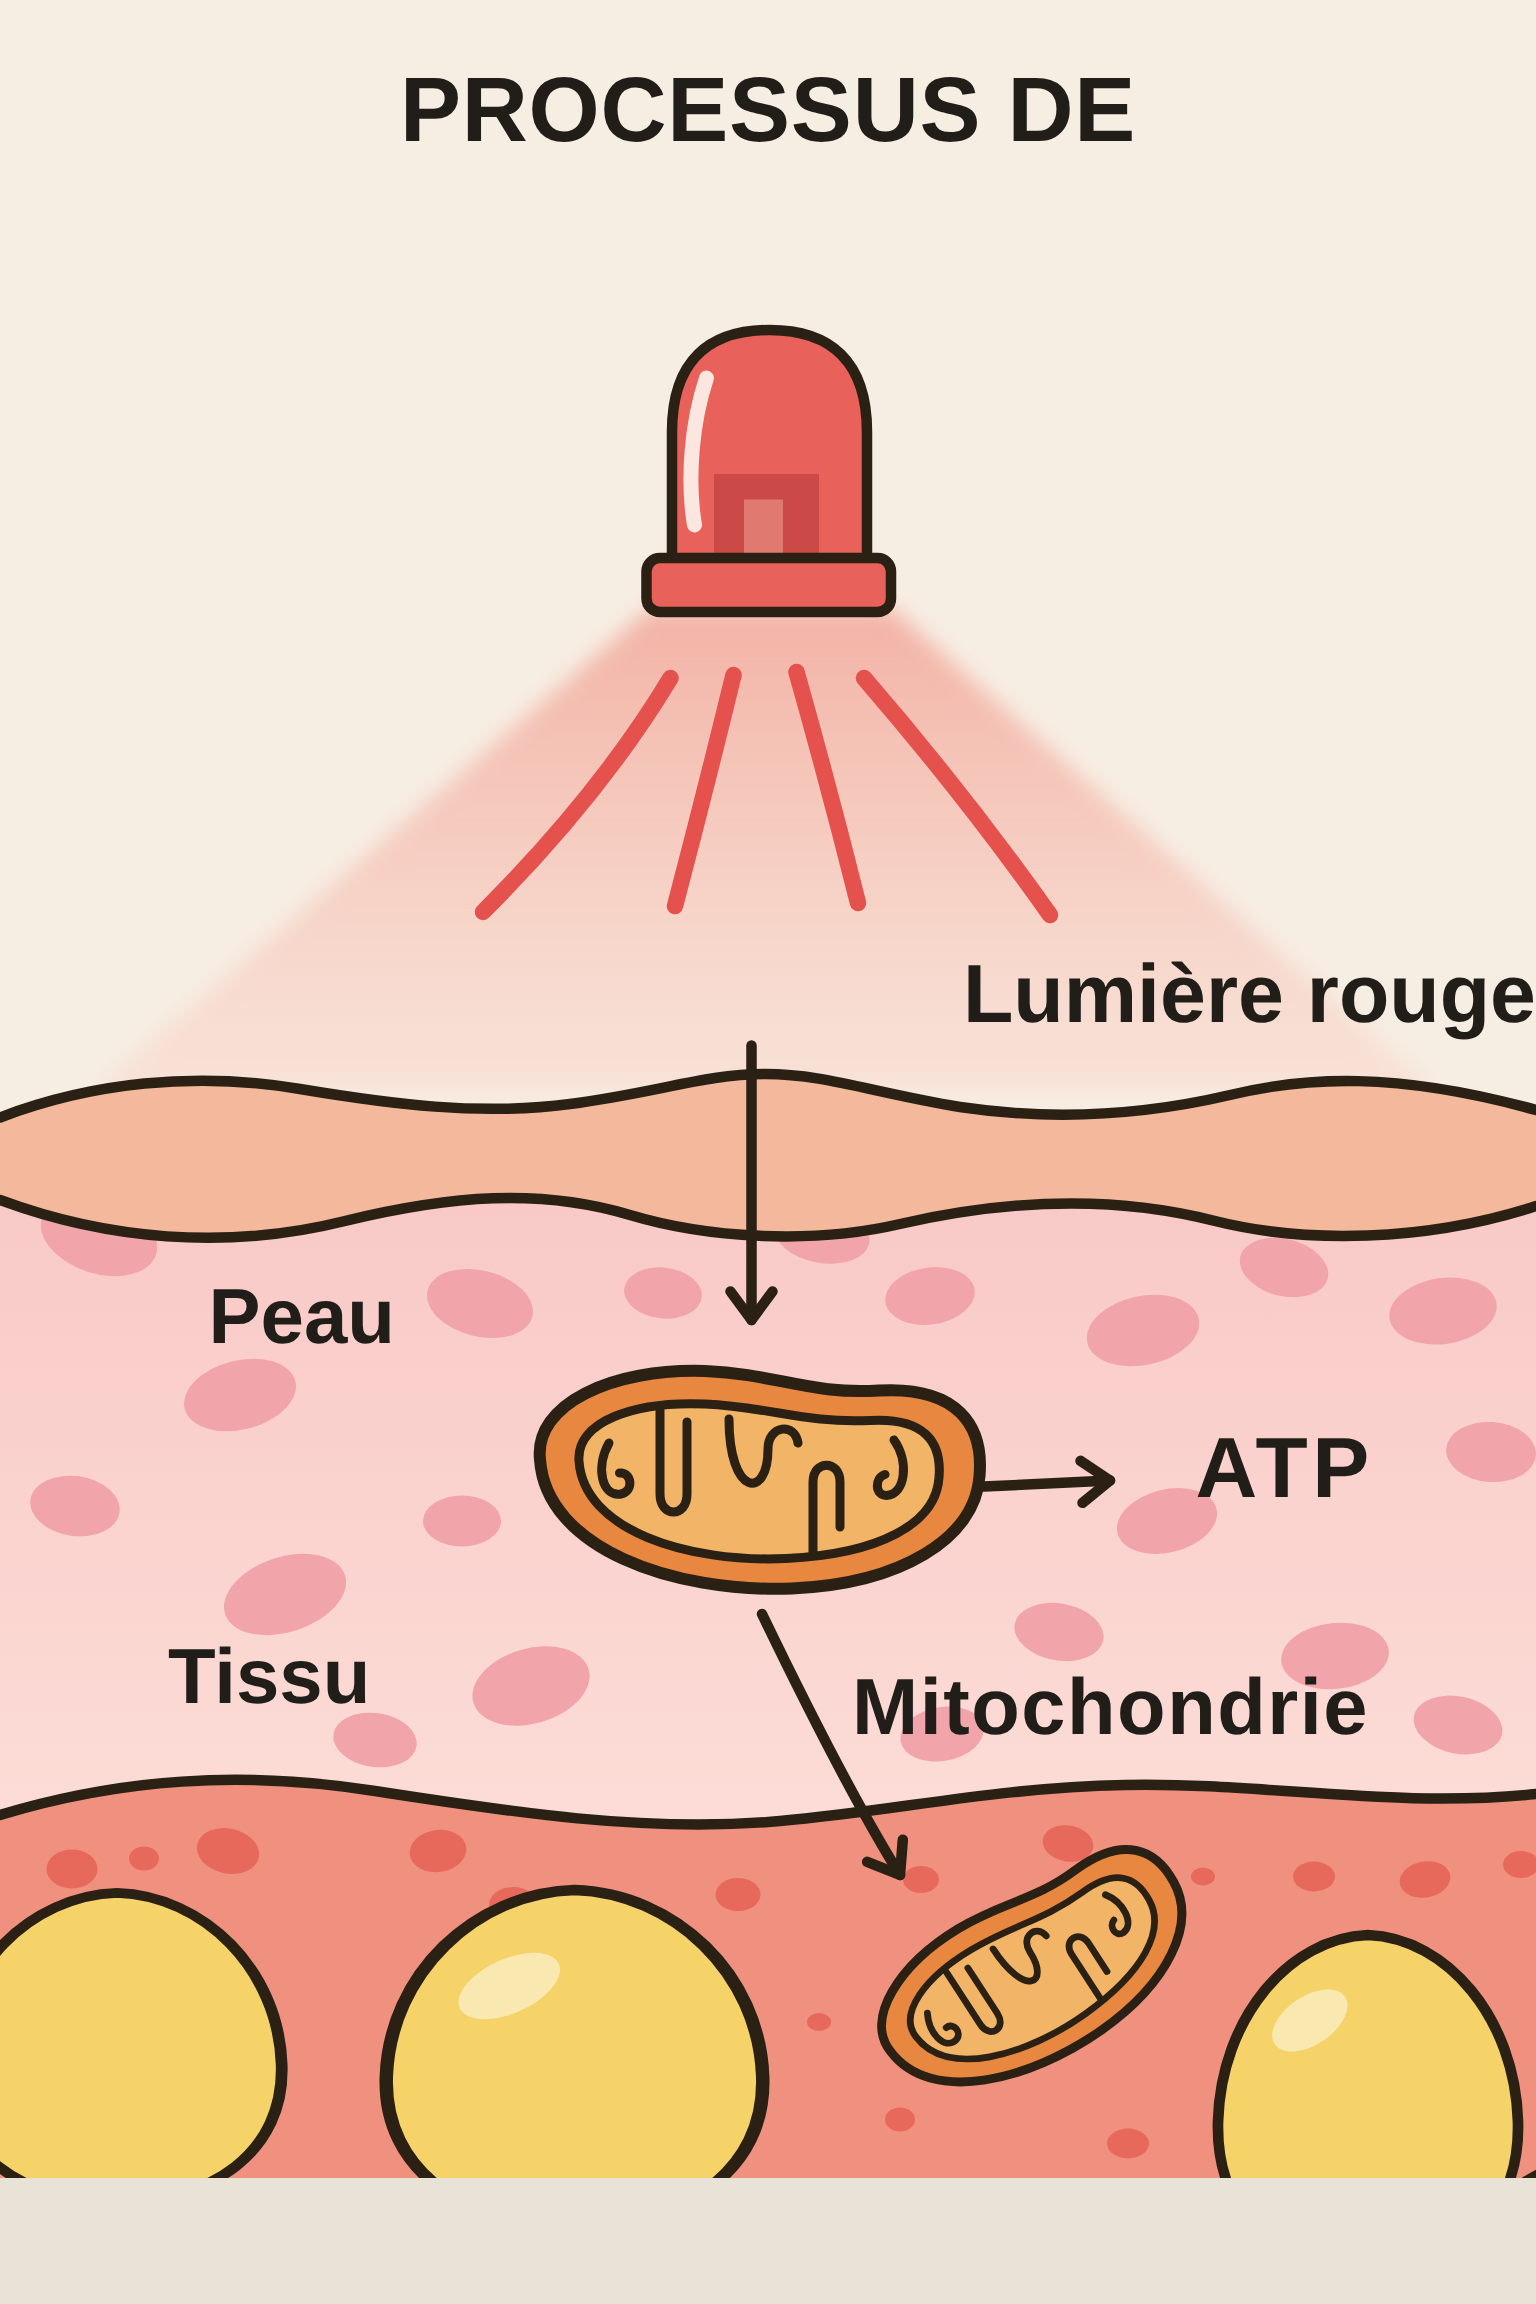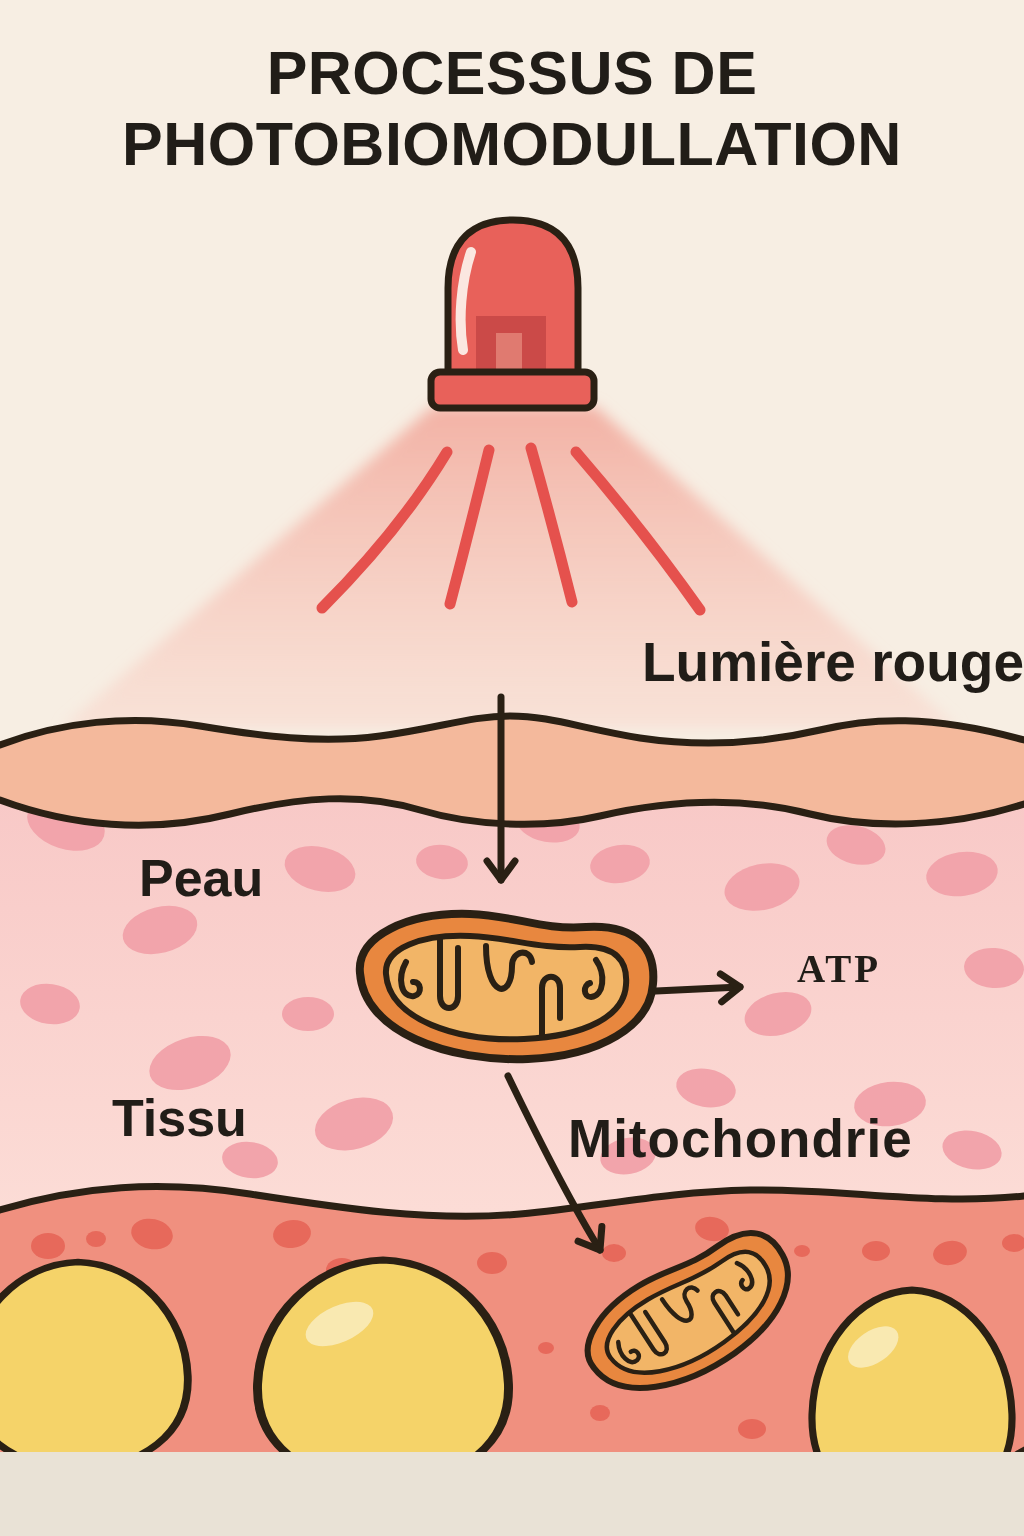--- a/index.html
+++ b/index.html
@@ -45,21 +45,21 @@
   .title{
     top:38px;left:0;width:100%;
     text-align:center;
     font-size:61px;line-height:1.17;letter-spacing:.5px;
     color:var(--text,#211d18);
   }
   .lumiere{top:630px;left:0;width:100%;text-align:right;font-size:55px;}
   .peau{left:112px;top:848px;font-size:52px;margin-left:27px;}
   .tissu{left:112px;top:1088px;font-size:52px;}
   .mitochondrie{left:568px;top:1108px;font-size:53px;letter-spacing:1px;}
-  .atp{left:797px;top:946px;font-size:39px;letter-spacing:3px;font-family:Liberation Serif, serif;}
+  .atp{left:797px;top:946px;font-size:57px;letter-spacing:3px;}
 </style>
 </head>
 <body>
 
 <div class="stage">
 
   <svg class="art" width="1024" height="1536" viewBox="0 0 1024 1536">
     <defs>
       <linearGradient id="coneGrad" x1="0" y1="408" x2="0" y2="735" gradientUnits="userSpaceOnUse">
         <stop offset="0" stop-color="#f2afa2" stop-opacity="0.95"></stop>
@@ -214,21 +214,20 @@
     <g>
       <path class="arrow" d="M656,991 L740,987" marker-end="url(#arrowV)"></path>
     </g>
     <g>
       <path class="arrow" d="M508,1076 Q564,1192 600,1250" marker-end="url(#arrowV)"></path>
     </g>
   </svg>
 
   <div class="label title">
     <div>PROCESSUS DE</div>
-    <div>PHOTOBIOMODULLATION</div>
   </div>
   <div class="label lumiere">Lumière rouge</div>
   <div class="label peau">Peau</div>
   <div class="label tissu">Tissu</div>
   <div class="label mitochondrie">Mitochondrie</div>
   <div class="label atp">ATP</div>
 
 </div>
 
 </body></html>

